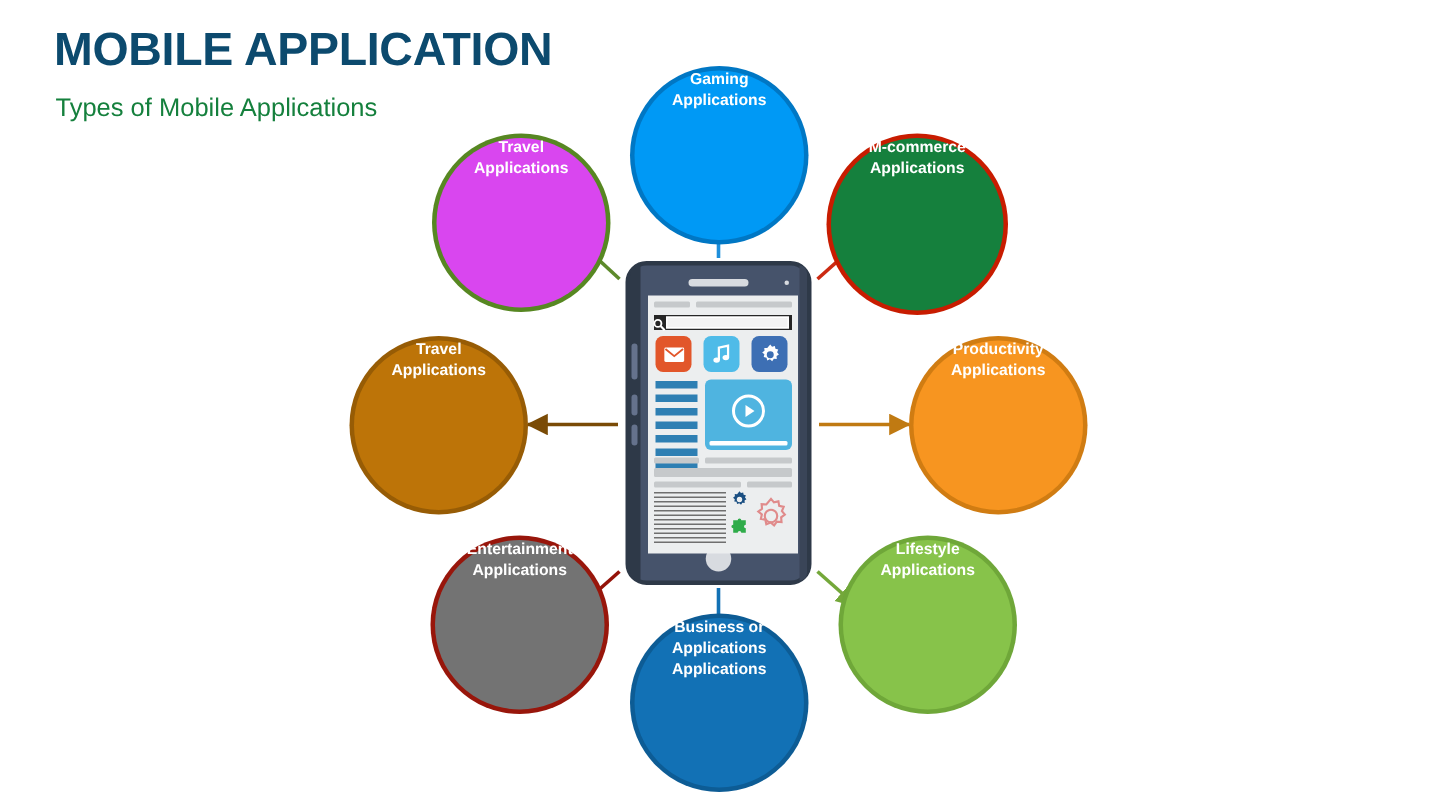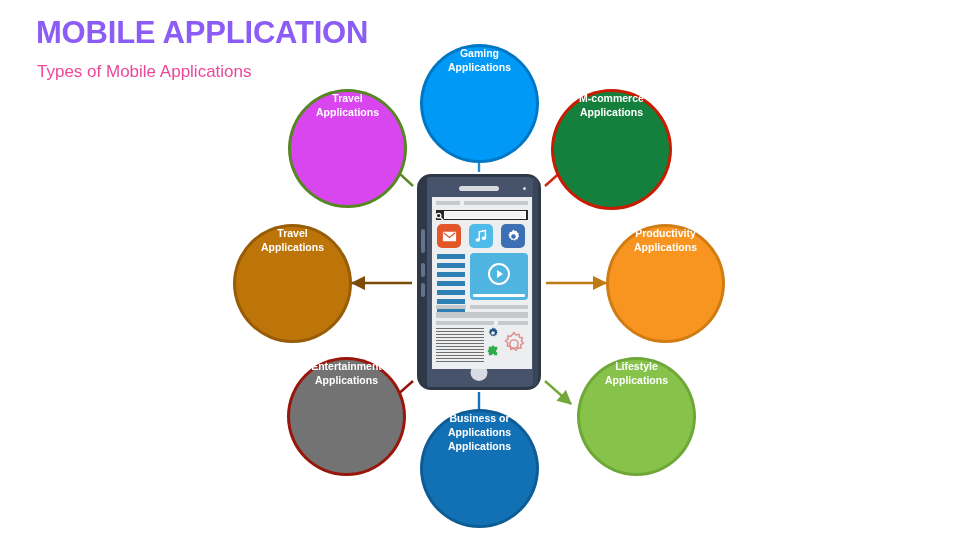--- a/index.html
+++ b/index.html
@@ -6,26 +6,26 @@
   body{
     width:960px;height:540px;background:#ffffff;overflow:hidden;
     font-family:"Liberation Sans","DejaVu Sans",sans-serif;
     position:relative;
   }
   #stage{position:absolute;left:0;top:0;width:960px;height:540px;}
 
   
   .title{
     position:absolute;left:36px;top:16px;
-    font-size:31px;font-weight:bold;color:#8b5cf6;
+    font-size:31px;font-weight:bold;color:#0c4a6e;
     letter-spacing:-0.2px;line-height:1.1;white-space:nowrap;
   }
   .subtitle{
     position:absolute;left:37px;top:62px;
-    font-size:17px;font-weight:normal;color:#ec4899;
+    font-size:17px;font-weight:normal;color:#15803d;
     white-space:nowrap;
   }
 
   
   .node{
     position:absolute;border-radius:50%;
     display:flex;align-items:flex-start;justify-content:center;
     text-align:center;color:#ffffff;
     font-size:10.5px;font-weight:bold;line-height:1.32;
     box-sizing:border-box;
@@ -153,21 +153,21 @@
   </div>
 
   <div class="node" id="n-mcom" style="left: 554px; top: 92px; width: 115px; height: 115px; background: #15803d; box-shadow: rgb(200, 28, 0) 0px 0px 0px 3px;">
     <span><b>M-commerce</b><br><b>Applications</b></span>
   </div>
 
   <div class="node" id="n-edu" style="left: 609px; top: 227px; width: 113px; height: 113px; background: rgb(247, 149, 32); box-shadow: rgb(208, 124, 18) 0px 0px 0px 3px;">
     <span><b>Productivity</b><br><b>Applications</b></span>
   </div>
 
-  <div class="node" id="n-life" style="left: 580px; top: 360px; width: 113px; height: 113px; background: rgb(135, 195, 74); box-shadow: rgb(111, 167, 57) 0px 0px 0px 3px;">
+  <div class="node" id="n-life" style="left: 562px; top: 360px; width: 113px; height: 113px; background: rgb(135, 195, 74); box-shadow: rgb(111, 167, 57) 0px 0px 0px 3px;">
     <span><b>Lifestyle</b><br><b>Applications</b></span>
   </div>
 
   <div class="node" id="n-biz" style="left: 423px; top: 412px; width: 113px; height: 113px; background: rgb(18, 113, 181); box-shadow: rgb(13, 92, 149) 0px 0px 0px 3px;">
     <span><b>Business or</b><br><b>Applications</b><br><b>Applications</b></span>
   </div>
 
   <div class="node" id="n-ent" style="left: 290px; top: 360px; width: 113px; height: 113px; background: #737373; box-shadow: rgb(152, 22, 11) 0px 0px 0px 3px;">
     <span><b>Entertainment</b><br><b>Applications</b></span>
   </div>

